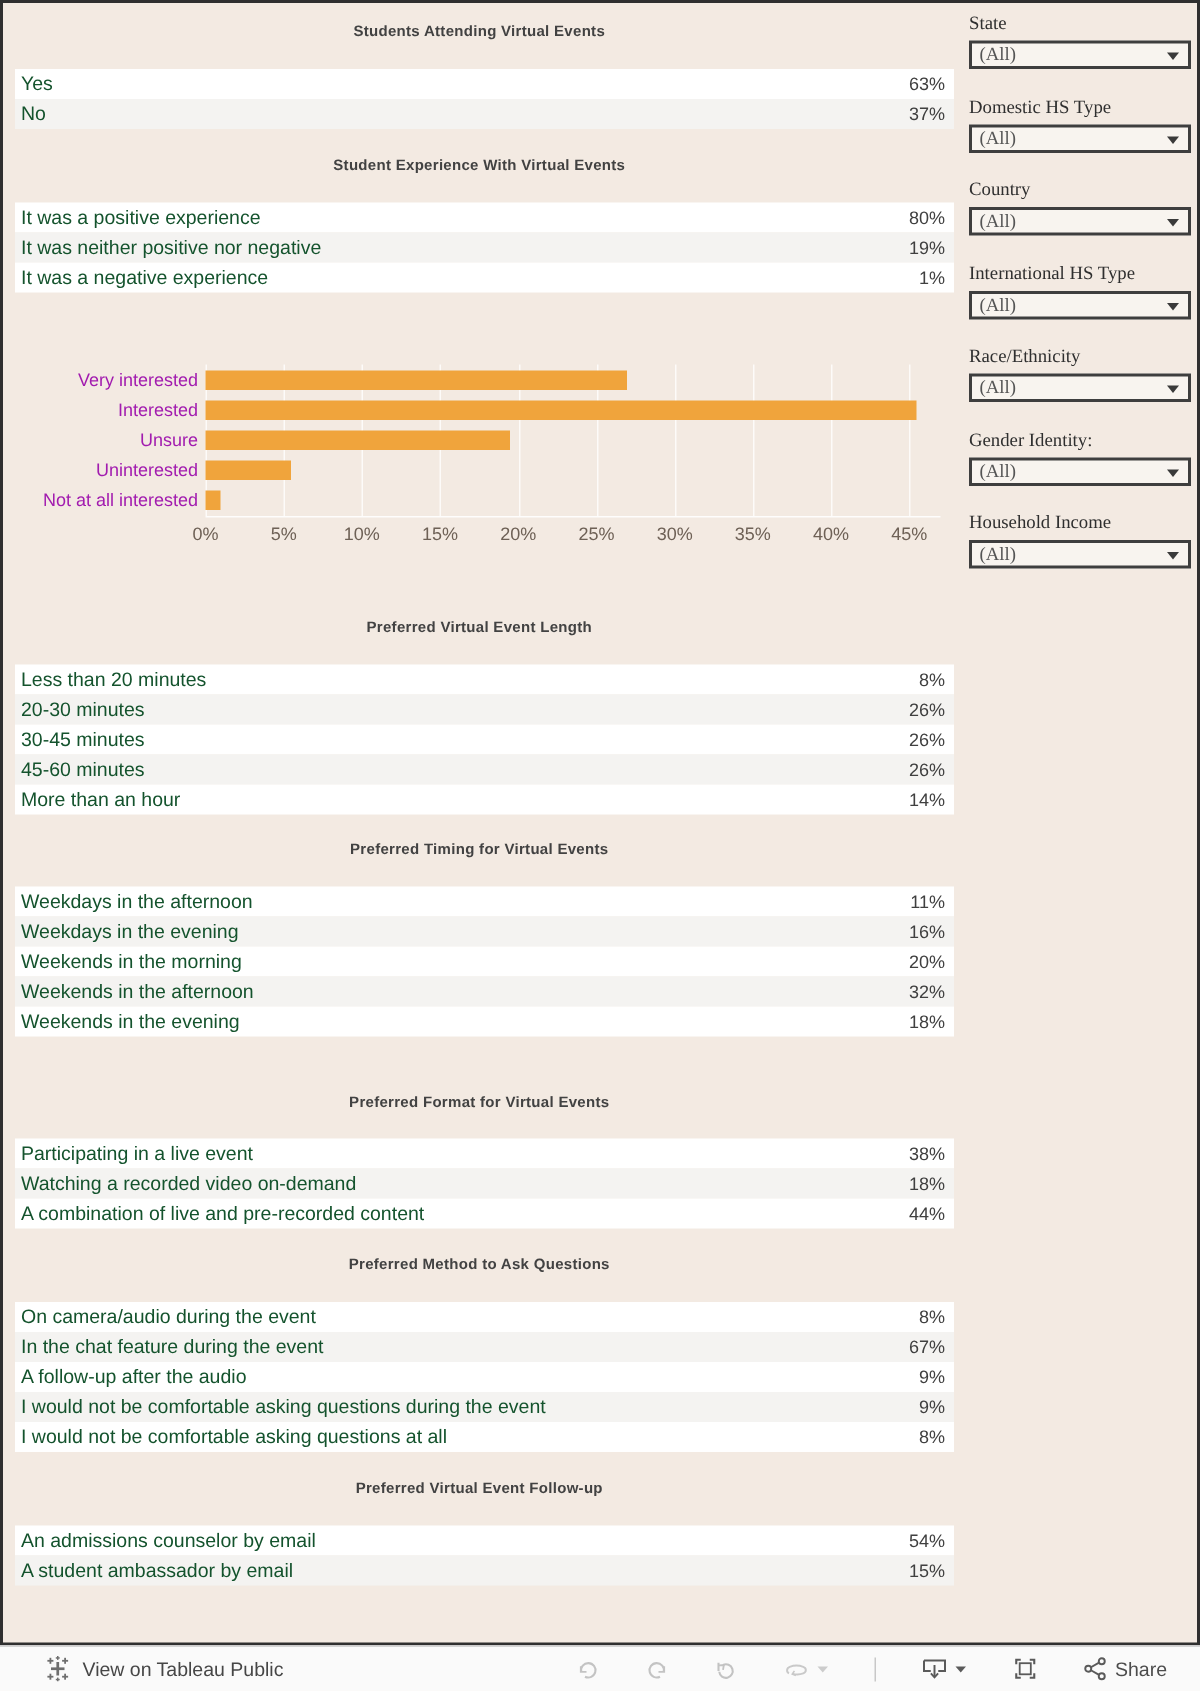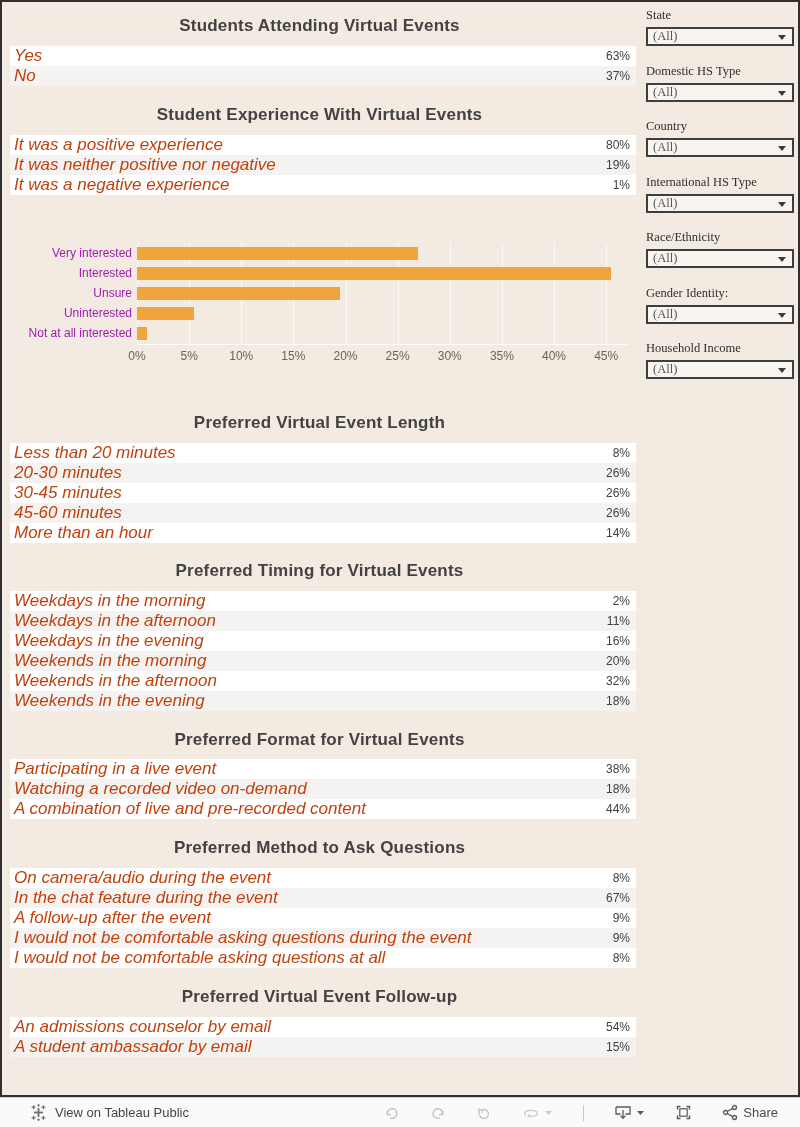--- a/index.html
+++ b/index.html
@@ -1,25 +1,25 @@
 <!DOCTYPE html>
 <html><head>
 <meta charset="utf-8">
 <style>
   html,body{margin:0;padding:0;width:800px;height:1127px;overflow:hidden;
     font-family:"Liberation Sans",sans-serif;background:#fff;}
   .dashboard{position:absolute;left:0;top:0;width:800px;height:1097px;
     background:#f3eae2;border:2px solid #2f2f2f;box-sizing:border-box;}
   .main{position:absolute;left:0;top:0;width:635px;height:100%;}
   .sec-title{position:absolute;left:0;width:635px;height:22px;text-align:center;
-    font-size:17px;font-weight:bold;color:#424242;letter-spacing:.2px;}
+    font-size:10px;font-weight:bold;color:#424242;letter-spacing:.2px;}
   .sec-table{position:absolute;left:8px;width:626px;}
   .t-row{height:20px;line-height:20px;position:relative;background:#ffffff;}
   .t-row:nth-child(even){background:#f4f3f1;}
-  .t-label{position:absolute;left:4px;font-size:17px;color:#c2410c;white-space:nowrap;font-style:italic;}
+  .t-label{position:absolute;left:4px;font-size:13px;color:#14532d;white-space:nowrap;}
   .t-value{position:absolute;right:6px;font-size:12px;color:#404040;}
   
   .chart{position:absolute;left:8px;top:241px;width:617px;height:125px;}
   .c-labels{position:absolute;left:0;top:0;width:122px;}
   .c-label{height:20px;line-height:20px;text-align:right;font-size:12px;color:#a21caf;white-space:nowrap;}
   .plot{position:absolute;left:127px;top:0;width:490px;height:101px;
     border-bottom:1px solid rgba(255,255,255,.9);}
   .gridline{position:absolute;top:0;width:1px;height:101px;background:rgba(255,255,255,.8);}
   .bar-row{position:relative;height:20px;}
   .bar{position:absolute;left:0;top:3.5px;height:13px;background:#f0a43c;z-index:2;}
@@ -149,24 +149,20 @@
         </div>
       <div class="t-row">
         <span class="t-label">More than an hour</span>
         <span class="t-value">14%</span>
         </div>
     </div>
 
     <div class="sec-title" style="top:559px">Preferred Timing for Virtual Events</div>
     <div class="sec-table" style="top:589px">
       <div class="t-row">
-        <span class="t-label">Weekdays in the morning</span>
-        <span class="t-value">2%</span>
-        </div>
-      <div class="t-row">
         <span class="t-label">Weekdays in the afternoon</span>
         <span class="t-value">11%</span>
         </div>
       <div class="t-row">
         <span class="t-label">Weekdays in the evening</span>
         <span class="t-value">16%</span>
         </div>
       <div class="t-row">
         <span class="t-label">Weekends in the morning</span>
         <span class="t-value">20%</span>
@@ -201,21 +197,21 @@
     <div class="sec-table" style="top:866px">
       <div class="t-row">
         <span class="t-label">On camera/audio during the event</span>
         <span class="t-value">8%</span>
         </div>
       <div class="t-row">
         <span class="t-label">In the chat feature during the event</span>
         <span class="t-value">67%</span>
         </div>
       <div class="t-row">
-        <span class="t-label">A follow-up after the event</span>
+        <span class="t-label">A follow-up after the audio</span>
         <span class="t-value">9%</span>
         </div>
       <div class="t-row">
         <span class="t-label">I would not be comfortable asking questions during the event</span>
         <span class="t-value">9%</span>
         </div>
       <div class="t-row">
         <span class="t-label">I would not be comfortable asking questions at all</span>
         <span class="t-value">8%</span>
         </div>

